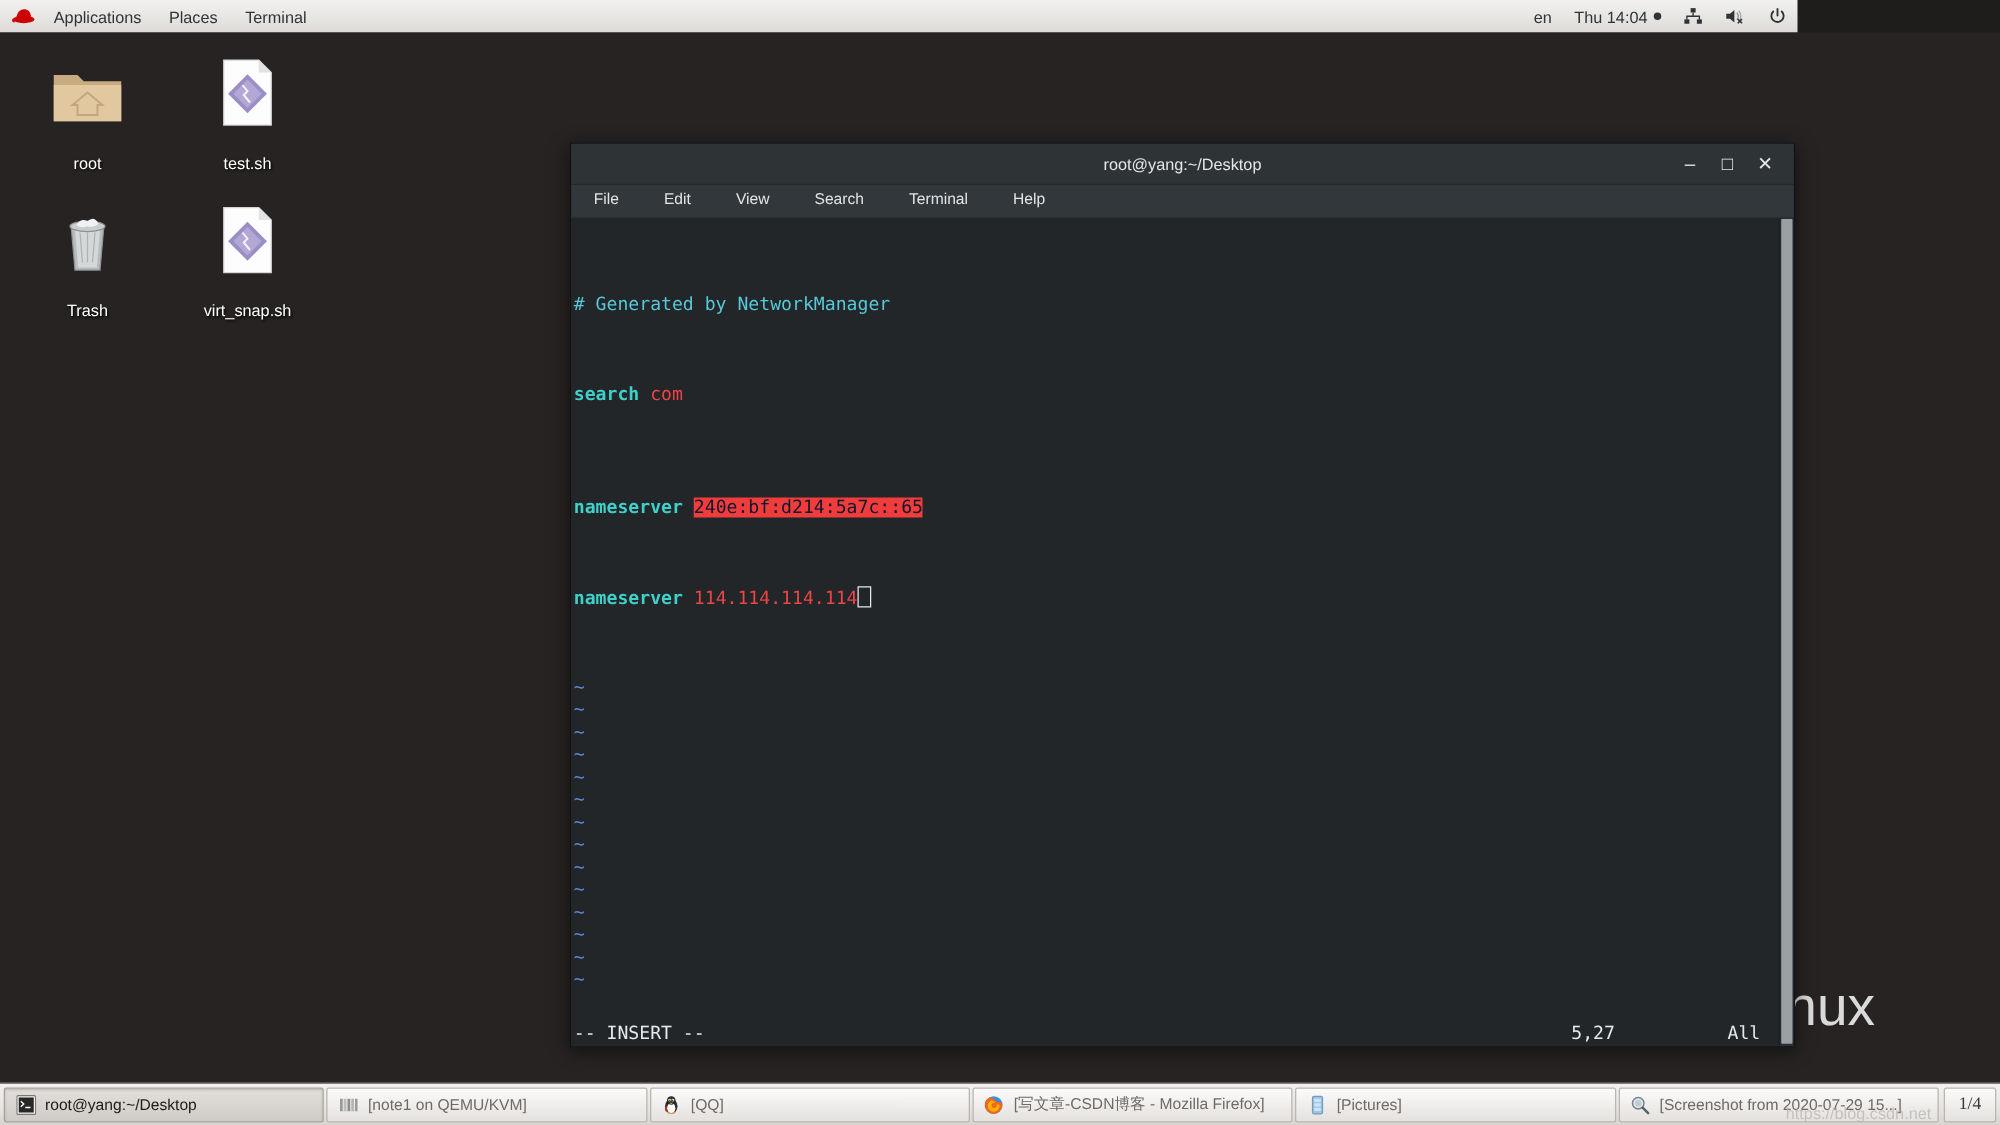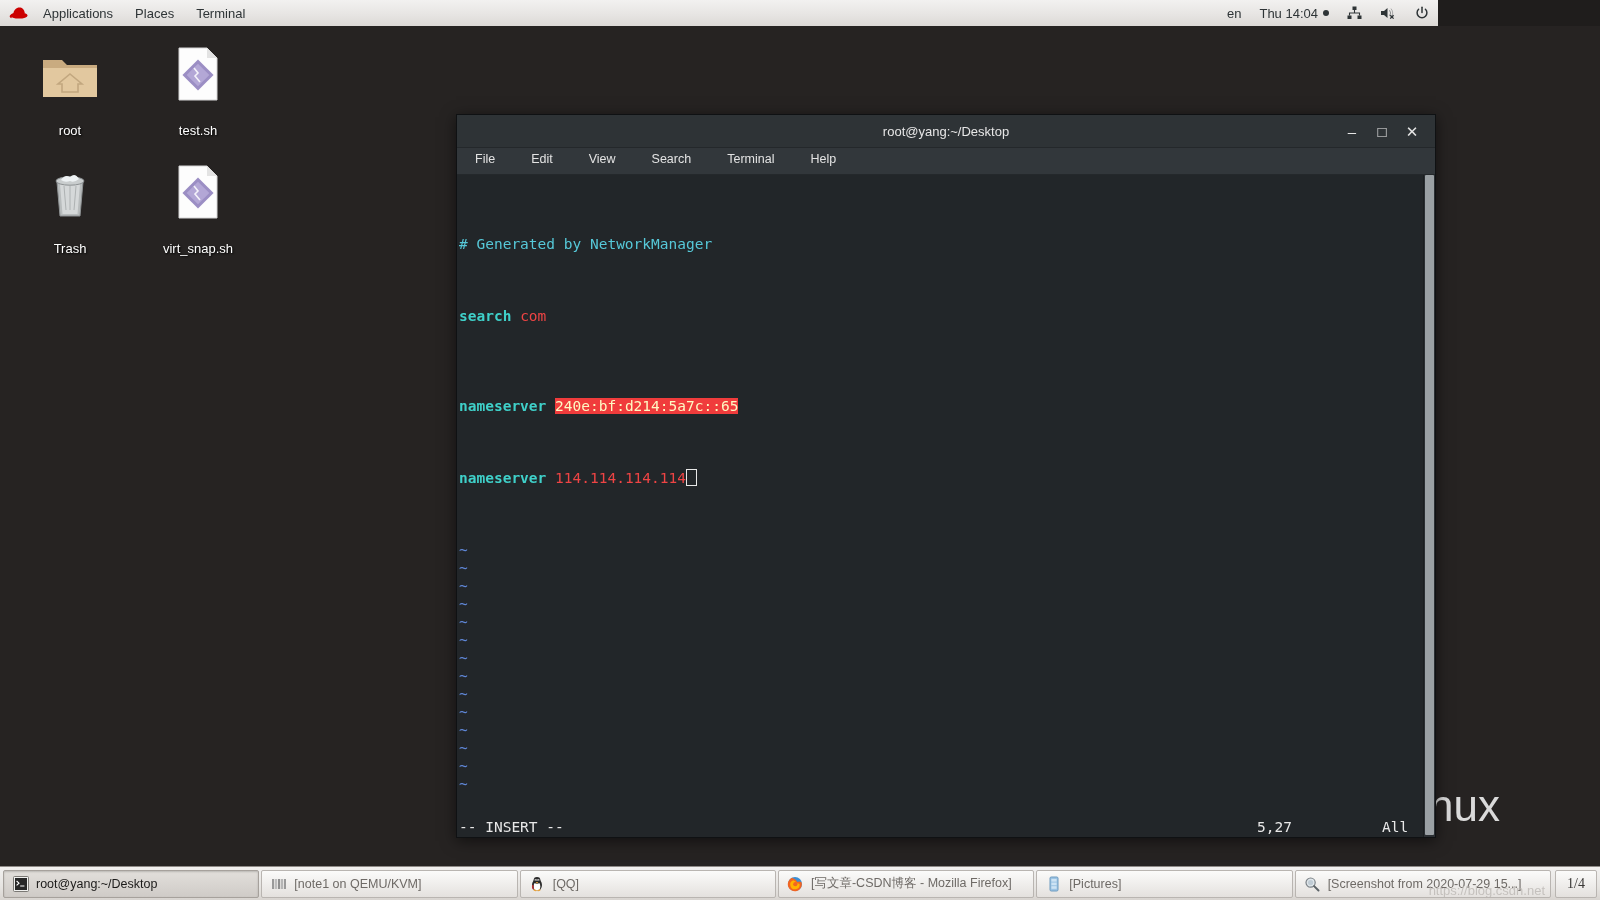--- a/index.html
+++ b/index.html
@@ -101,21 +101,21 @@
   }
   #term-scroll .thumb{
     position:absolute;left:1px;right:1px;top:0;height:660px;
     background:#9aa0a4;border-radius:1px;
   }
   .ln{height:18px;}
   .tilde{color:#5f87d7;}
   .c-comment{color:#56c8d8;}
   .c-key{color:#3fd0c9;font-weight:bold;}
   .c-val{color:#ef4444;}
-  .hl-red{background:#f03c3c;color:#fef9c3;}
+  .hl-red{background:#f03c3c;color:#0f172a;}
   .vcursor{
     display:inline-block;width:9px;height:15px;
     background:transparent;border:1.5px solid #e8e8e8;vertical-align:-3px;
   }
   #term-status{
     position:absolute;left:0;right:0;bottom:0;height:20px;
     font-family:"DejaVu Sans Mono","Liberation Mono",monospace;
     font-size:14.5px;color:#e8e8e8;
     display:flex;align-items:center;
   }

